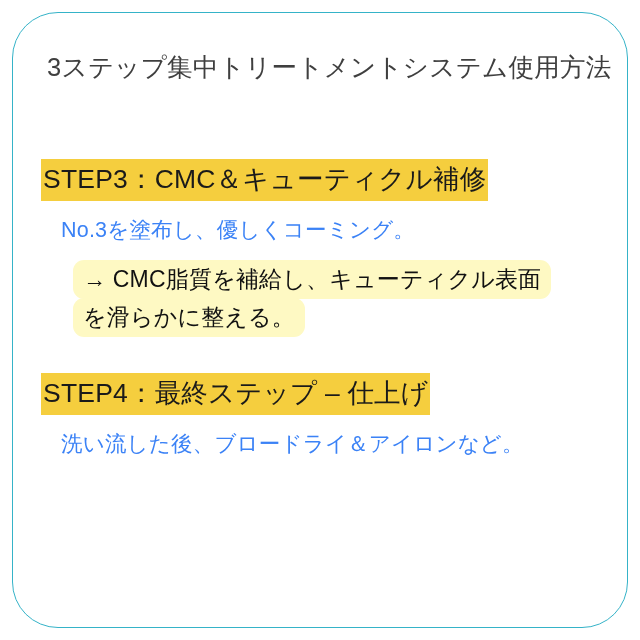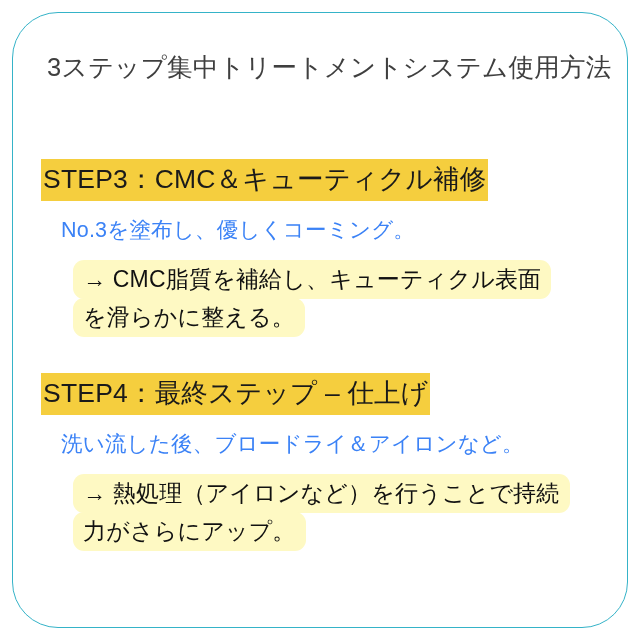--- a/index.html
+++ b/index.html
@@ -110,17 +110,16 @@
 
     <div class="step step-3">
       <div class="step-heading"><span class="hl">STEP3：CMC＆キューティクル補修</span></div>
       <div class="step-sub">No.3を塗布し、優しくコーミング。</div>
       <div class="step-callout"><span class="hl">→ CMC脂質を補給し、キューティクル表面を滑らかに整える。</span></div>
     </div>
 
     <div class="step step-4">
       <div class="step-heading"><span class="hl">STEP4：最終ステップ – 仕上げ</span></div>
       <div class="step-sub">洗い流した後、ブロードライ＆アイロンなど。</div>
-      <div class="step-callout"><span class="hl">→ 熱処理（アイロンなど）を行うことで持続力がさらにアップ。</span></div>
     </div>
 
   </div>
 </div>
 
 </body></html>

